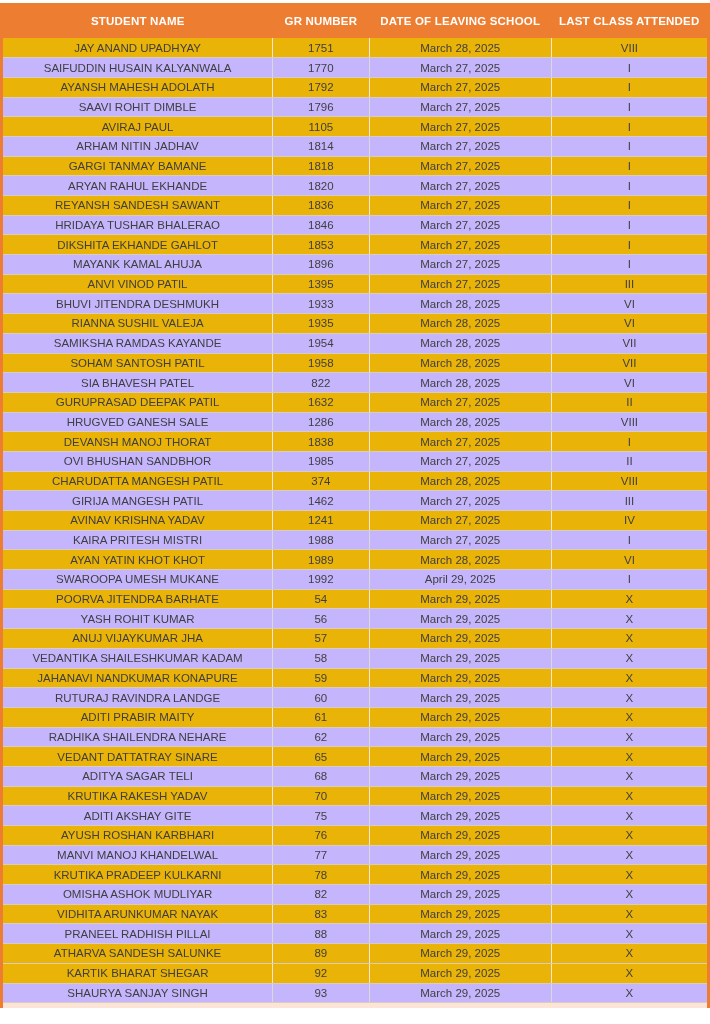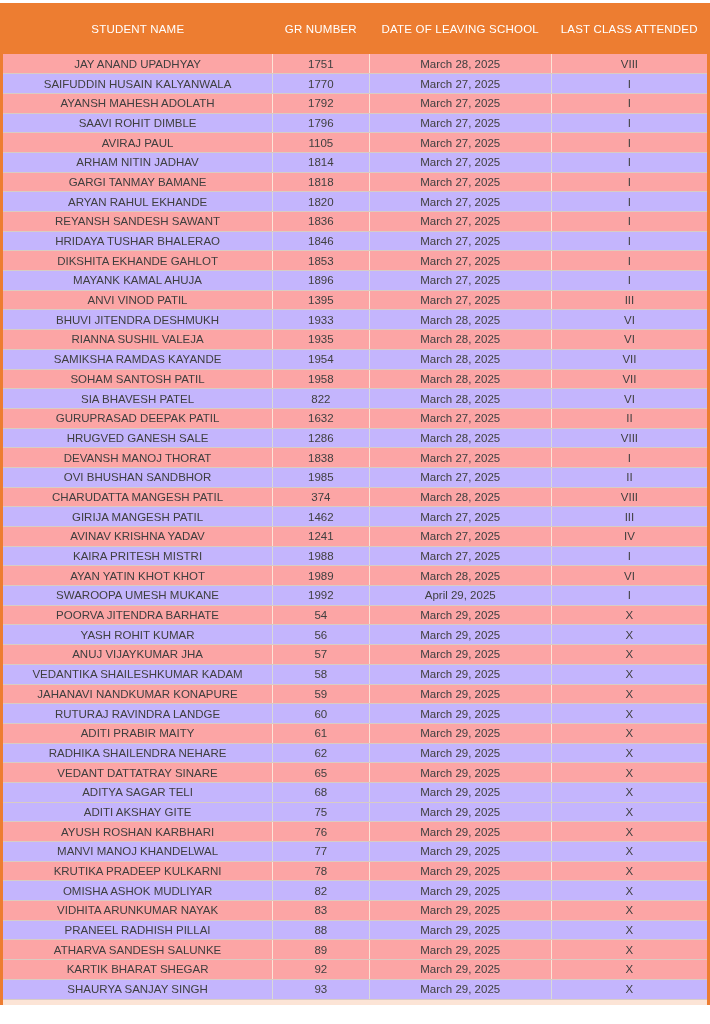--- a/index.html
+++ b/index.html
@@ -16,40 +16,40 @@
   }
   table {
     width: 100%;
     border-collapse: collapse;
     table-layout: fixed;
   }
   thead th {
     background: #ED7D31;
     color: #ffffff;
     font-size: 11.5px;
-    font-weight: normal;
+    font-weight: bold;
     letter-spacing: 0.2px;
-    height: 51px;
+    height: 35px;
     text-align: center;
     vertical-align: middle;
     padding: 0 2px;
   }
   tbody td {
     height: 19.7px;
     font-size: 11.5px;
     color: #3F3F3F;
     text-align: center;
     vertical-align: middle;
     white-space: nowrap;
     overflow: hidden;
     padding: 0 3px;
     border-bottom: 1px solid #D9CCC3;
   }
   tr.white { background: #c4b5fd; }
-  tr.band  { background: #fca5a5; }
+  tr.band  { background: #eab308; }
   tr.white td:not(:last-child) { border-right: 1px solid #D9D9D9; }
   tr.band  td:not(:last-child) { border-right: 1px solid #FCE4D6; }
   .bottom-strip {
     height: 5px;
     background: #FCE4D6;
     border-left: 3px solid #ED7D31;
     border-right: 3px solid #ED7D31;
   }
   col.c-name  { width: 38.3%; }
   col.c-gr    { width: 13.7%; }
@@ -297,20 +297,26 @@
           <td>65</td>
           <td>March 29, 2025</td>
           <td>X</td>
         </tr>
         <tr class="white">
           <td>ADITYA SAGAR TELI</td>
           <td>68</td>
           <td>March 29, 2025</td>
           <td>X</td>
         </tr>
+        <tr class="band">
+          <td>KRUTIKA RAKESH YADAV</td>
+          <td>70</td>
+          <td>March 29, 2025</td>
+          <td>X</td>
+        </tr>
         <tr class="white">
           <td>ADITI AKSHAY GITE</td>
           <td>75</td>
           <td>March 29, 2025</td>
           <td>X</td>
         </tr>
         <tr class="band">
           <td>AYUSH ROSHAN KARBHARI</td>
           <td>76</td>
           <td>March 29, 2025</td>

